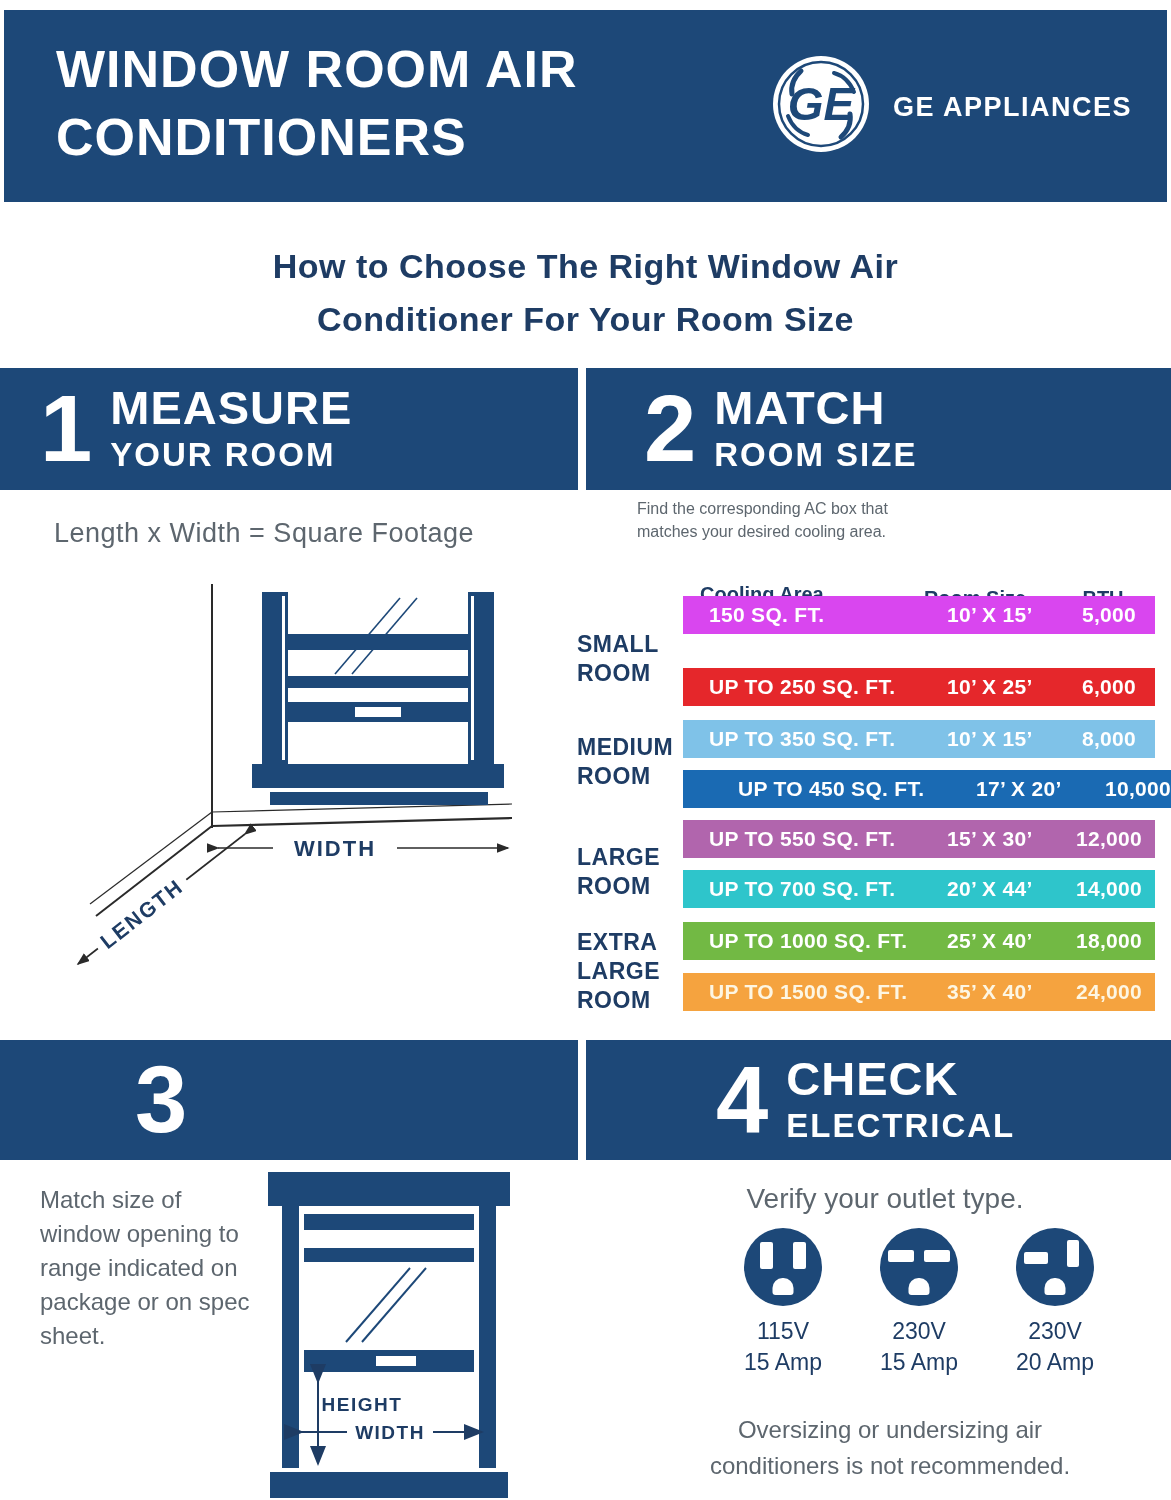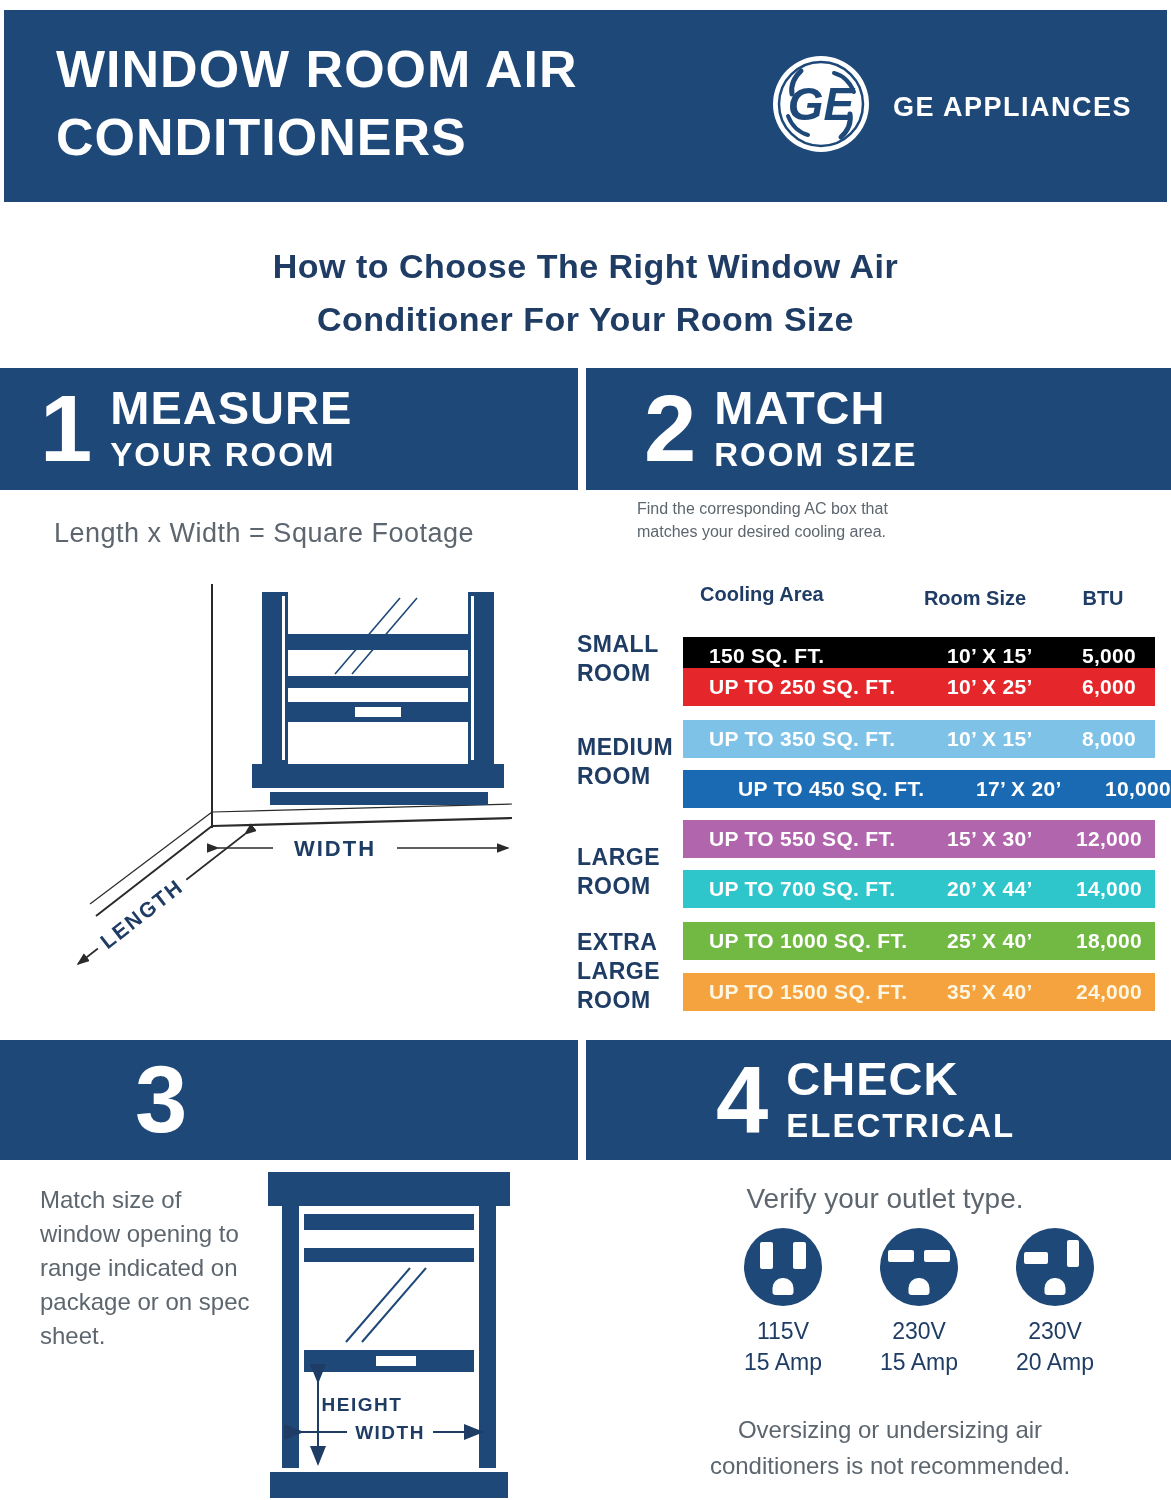--- a/index.html
+++ b/index.html
@@ -200,21 +200,21 @@
   <div class="group-label" style="top:843px">
     <div>LARGE</div>
     <div>ROOM</div>
   </div>
   <div class="group-label" style="top:928px">
     <div>EXTRA</div>
     <div>LARGE</div>
     <div>ROOM</div>
   </div>
 
-  <div class="ac-row" style="top: 637px; background-color: #000000; color: rgb(255, 255, 255); justify-content: center;">
+  <div class="ac-row" style="top: 596px; background-color: #d946ef; color: rgb(255, 255, 255); justify-content: center;">
     <div class="cell-cooling">150 SQ. FT.</div>
     <div class="cell-size">10’ X 15’</div>
     <div class="cell-btu">5,000</div>
   </div>
   <div class="ac-row" style="top: 668px; background-color: rgb(229, 39, 43); color: rgb(255, 255, 255);">
     <div class="cell-cooling">UP TO 250 SQ. FT.</div>
     <div class="cell-size">10’ X 25’</div>
     <div class="cell-btu">6,000</div>
   </div>
   <div class="ac-row" style="top: 720px; background-color: rgb(127, 194, 232); color: rgb(255, 255, 255);">

